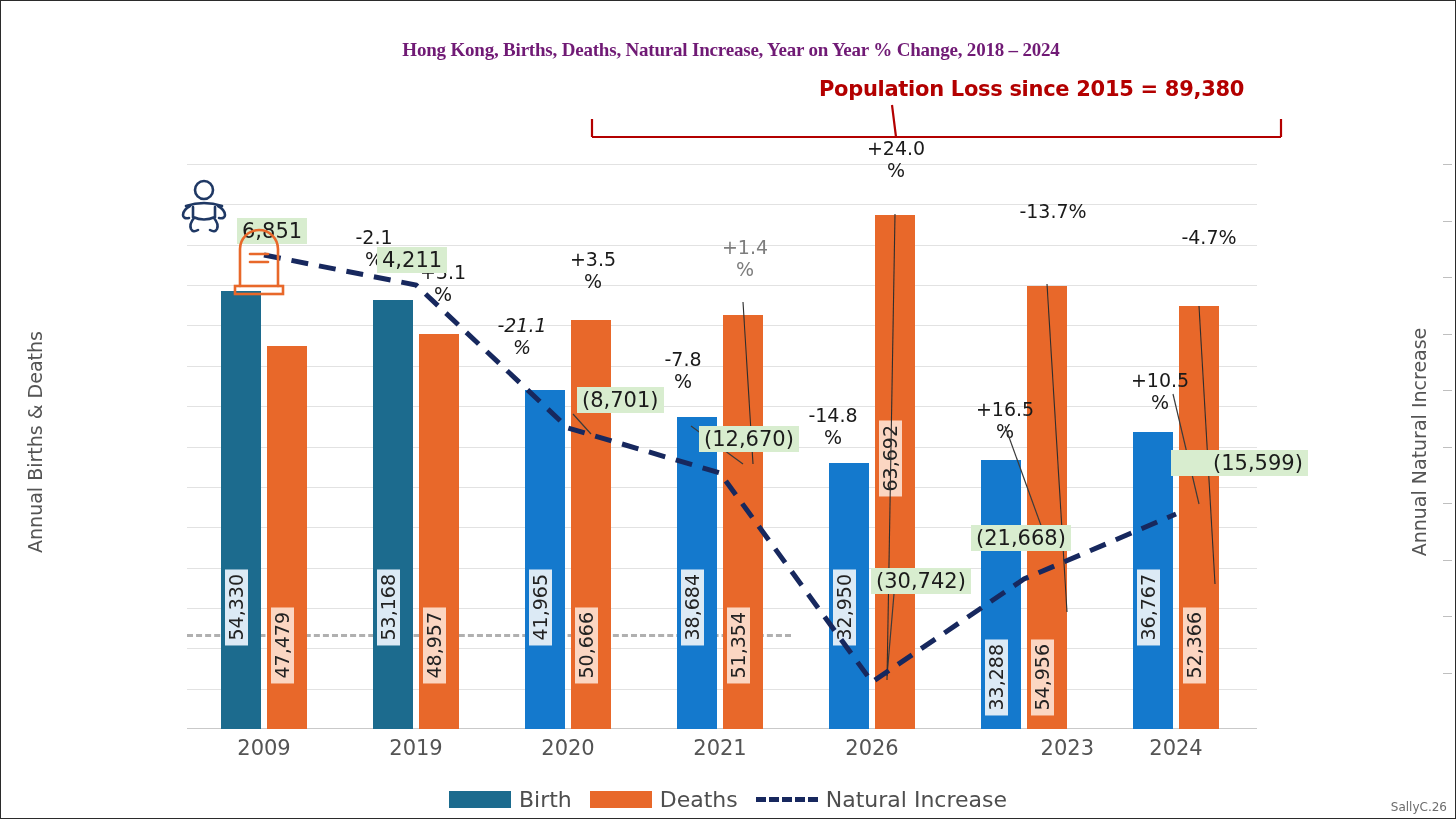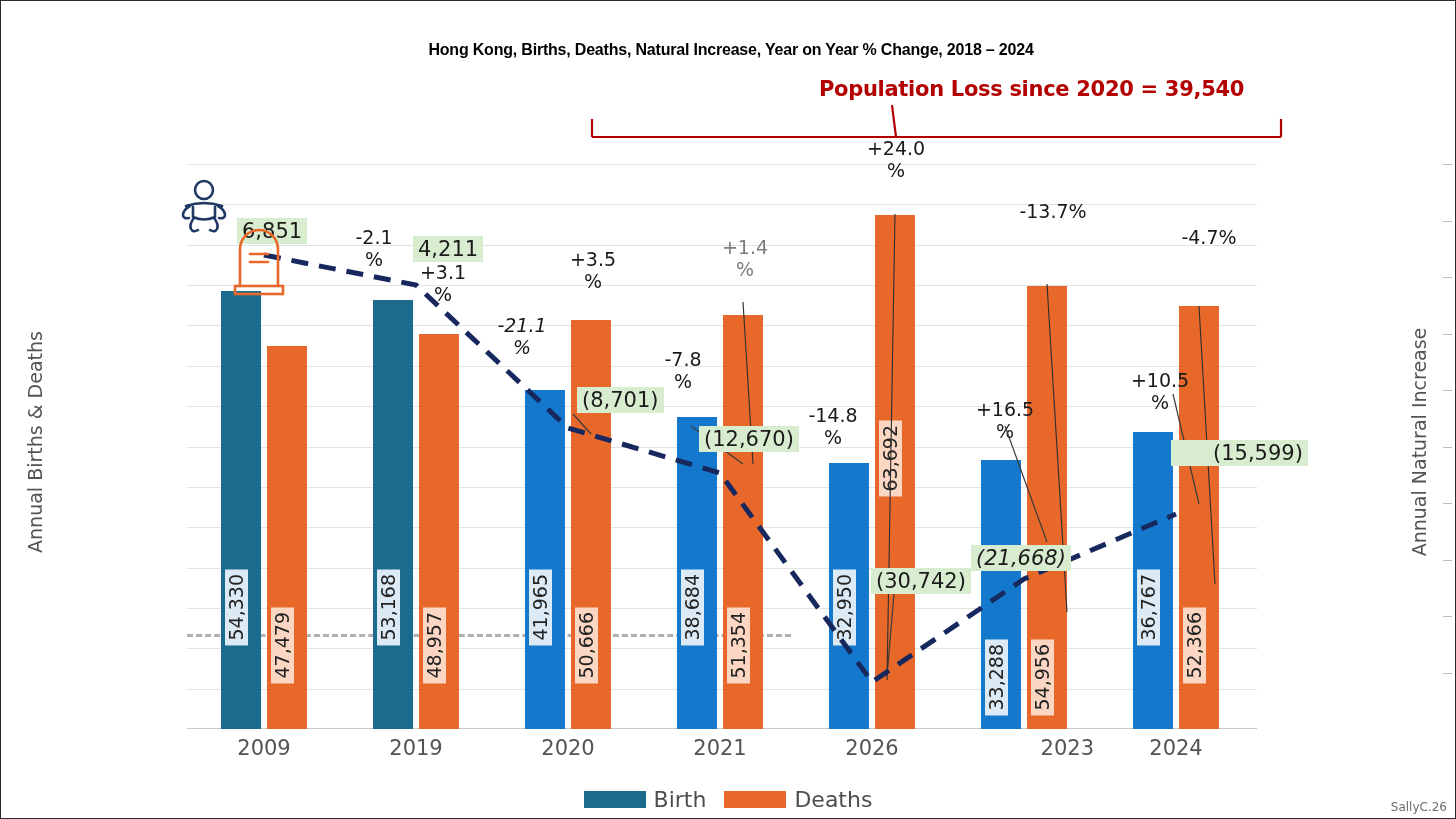--- a/index.html
+++ b/index.html
@@ -9,22 +9,22 @@
     font-family:"DejaVu Sans", sans-serif;
     overflow:hidden;
     position:relative;
   }
   #root{position:absolute;inset:0;border:1px solid #2b2b2b;box-sizing:border-box;}
 
   
   .title{
     position:absolute;left:150px;top:30px;width:1160px;
     text-align:center;
-    font-family:Liberation Sans, sans-serif;
-    font-weight:bold;font-size:16px;color:#000000;
+    font-family:Liberation Serif, serif;
+    font-weight:bold;font-size:19px;color:#701a75;
     line-height:38px;
     letter-spacing:-0.2px;
   }
   .poploss{
     position:absolute;left:818px;top:76px;
     font-weight:bold;font-size:21px;color:#b30000;
     white-space:nowrap;letter-spacing:-0.3px;
   }
   .source{
     position:absolute;left:556px;top:106px;
@@ -120,21 +120,21 @@
   }
 
   svg.ovl{position:absolute;left:0;top:0;pointer-events:none;}
 </style>
 </head>
 <body>
 
 <div id="root">
 
   <div class="title">Hong Kong, Births, Deaths, Natural Increase, Year on Year % Change, 2018 – 2024</div>
-  <div class="poploss">Population Loss since 2020 = 39,540</div>
+  <div class="poploss">Population Loss since 2015 = 89,380</div>
 
   <div class="axis-title left">Annual Births &amp; Deaths</div>
   <div class="axis-title right">Annual Natural Increase</div>
 
   <svg class="ovl" width="1456" height="819">
     <path d="M 591 136 L 591 118 M 591 136 L 1280 136 M 1280 136 L 1280 118 M 895 136 L 891 104" stroke="#b30000" stroke-width="2.2" fill="none"></path>
   </svg>
 
   <div id="plot">
 
@@ -256,26 +256,26 @@
         <line x1="556" y1="138" x2="566" y2="300"></line>
         <line x1="708" y1="50" x2="700" y2="516"></line>
         <line x1="860" y1="120" x2="880" y2="448"></line>
         <line x1="1012" y1="142" x2="1028" y2="420"></line>
       </g>
 
       <polyline points="77,91 229,121 381,264 533,309 685,518 837,415 989,350" fill="none" stroke="#17285e" stroke-width="5" stroke-dasharray="17 11" stroke-linecap="butt"></polyline>
     </svg>
 
     <div class="nilabel" style="left:50px;top:54px;">6,851</div>
-    <div class="nilabel" style="left:190px;top:72px;margin-left:36px;">4,211</div>
+    <div class="nilabel" style="left:190px;top:83px;">4,211</div>
     <div class="nilabel" style="left:390px;top:223px;">(8,701)</div>
     <div class="nilabel" style="left:512px;top:262px;">(12,670)</div>
     <div class="nilabel" style="left:684px;top:404px;">(30,742)</div>
-    <div class="nilabel" style="left:784px;top:381px;font-style:italic;">(21,668)</div>
-    <div class="nilabel" style="left:984px;top:276px;padding-left:42px;">(15,599)</div>
+    <div class="nilabel" style="left:784px;top:361px;">(21,668)</div>
+    <div class="nilabel" style="left:984px;top:286px;padding-left:42px;">(15,599)</div>
 
     <div class="xlabel" style="left:7px;">2009</div>
     <div class="xlabel" style="left:159px;">2019</div>
     <div class="xlabel" style="left:311px;">2020</div>
     <div class="xlabel" style="left:463px;">2021</div>
     <div class="xlabel" style="left:615px;">2026</div>
     <div class="xlabel" style="left:767px;text-align:right;">2023</div>
     <div class="xlabel" style="left:919px;">2024</div>
   </div>
 
@@ -301,16 +301,20 @@
 
   <div id="legend">
     <div class="lg">
       <span class="swatch sw-birth"></span>
       <span>Birth</span>
     </div>
     <div class="lg">
       <span class="swatch sw-death"></span>
       <span>Deaths</span>
     </div>
+    <div class="lg">
+      <span class="sw-ni"></span>
+      <span>Natural Increase</span>
+    </div>
   </div>
 
   <div class="watermark">SallyC.26</div>
 </div>
 
 </body></html>

